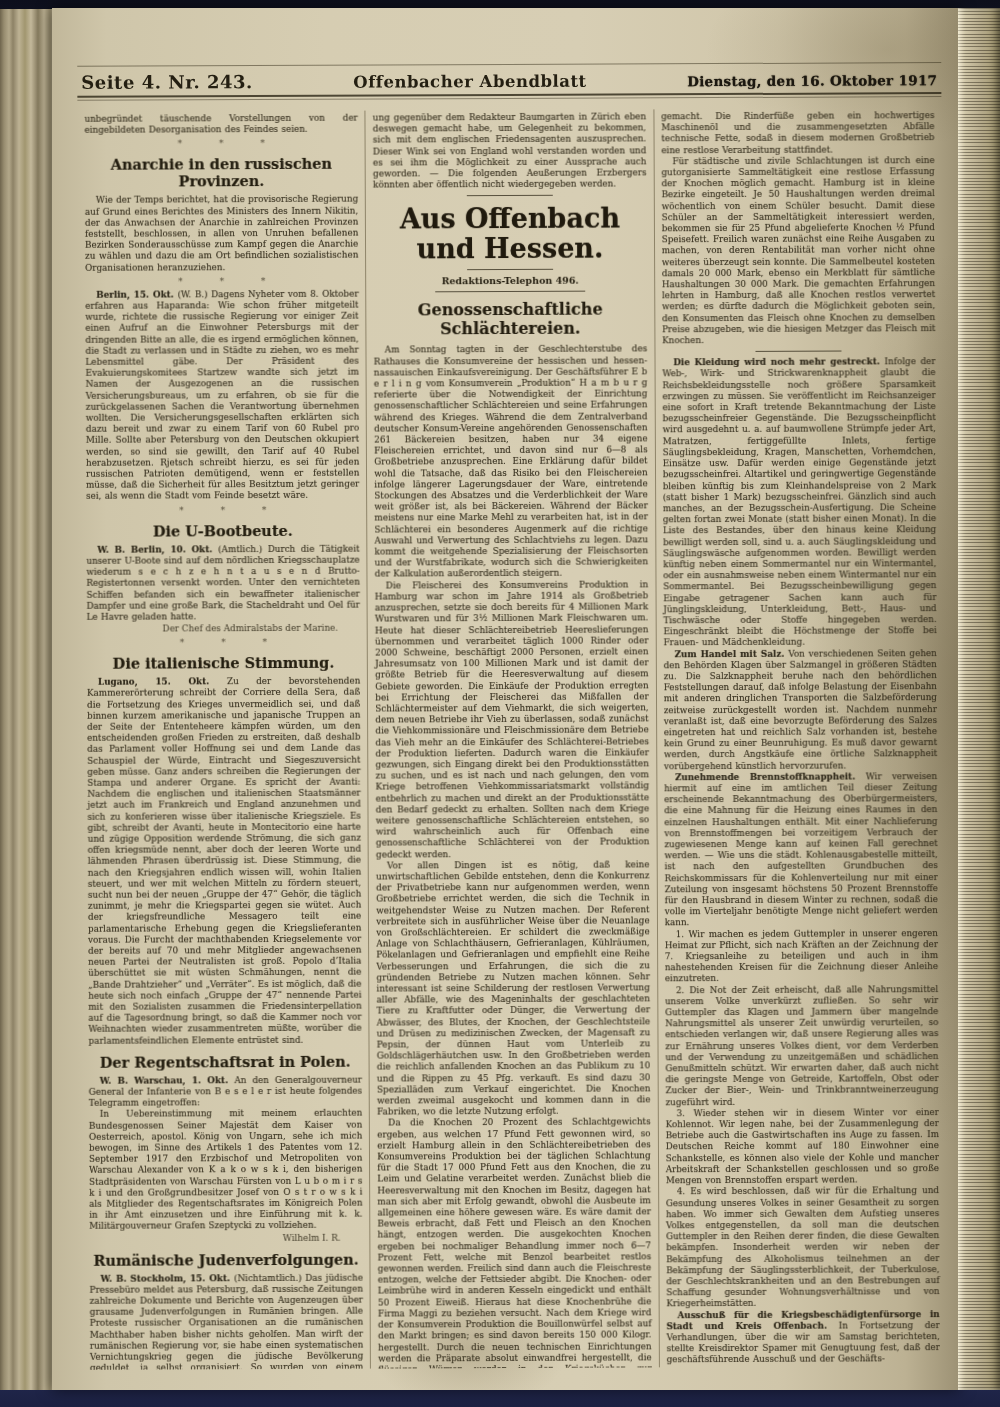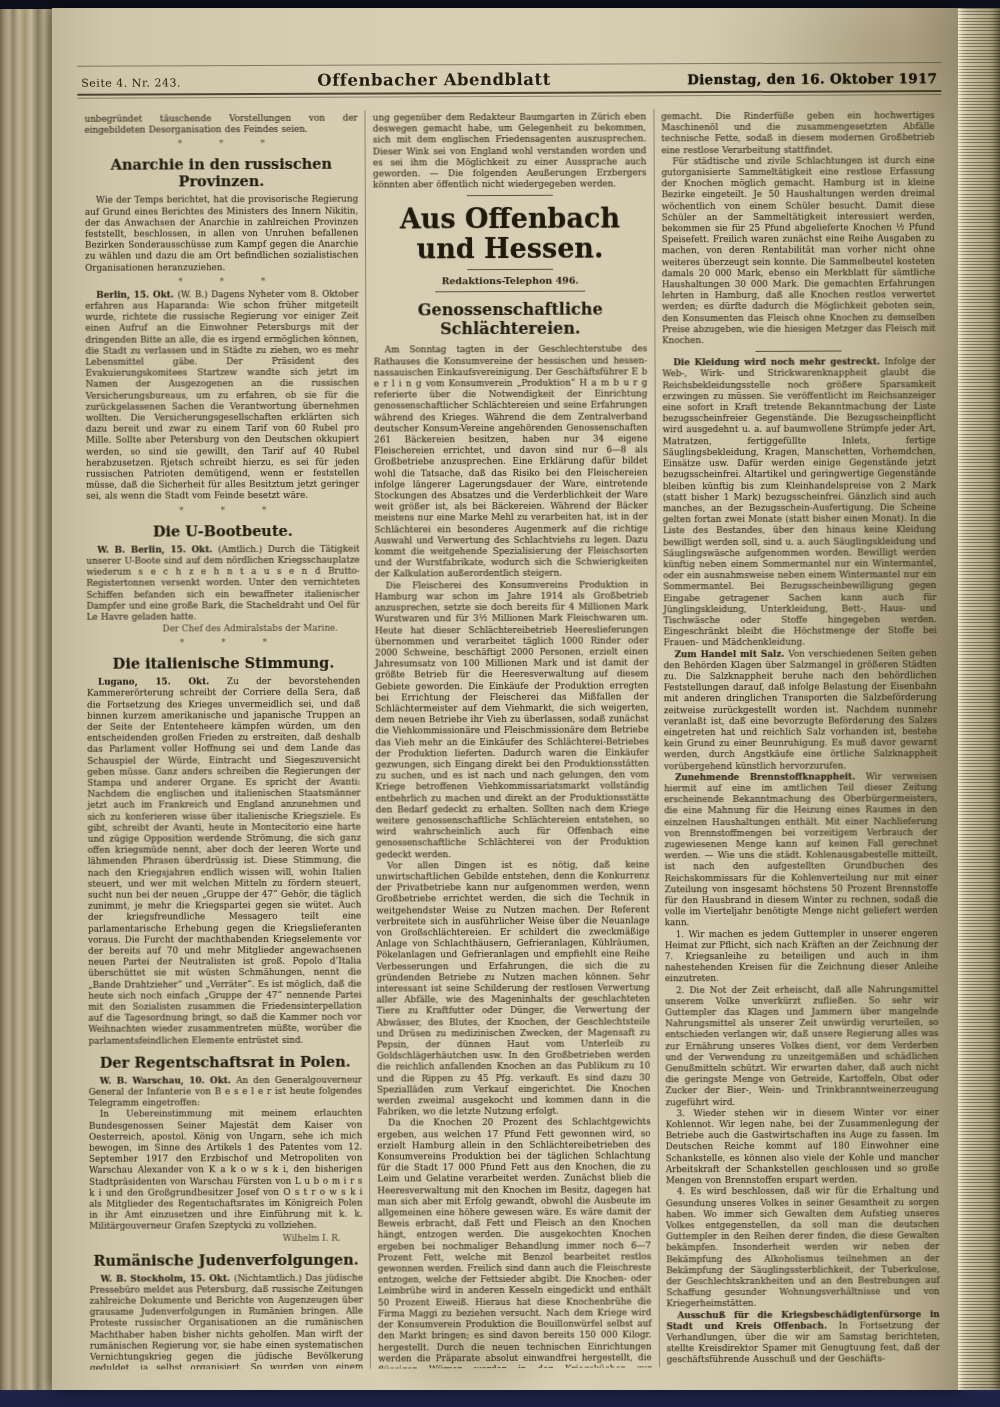--- a/index.html
+++ b/index.html
@@ -34,21 +34,21 @@
       repeating-linear-gradient(180deg, rgba(52,45,30,.5) 0 1px, rgba(52,45,30,0) 1px 3.2px),
       linear-gradient(90deg,#e3dabd 0%,#cfc5a6 18%,#b6ab8c 55%,#a2976d 100%);
     box-shadow:inset 4px 0 6px -2px rgba(255,250,228,.7), inset -6px 0 8px -3px rgba(0,0,0,.5);
   }
   
   .masthead{
     margin:56px 16px 0 28px;border-top:1px solid rgba(60,52,32,.55);
     display:flex;align-items:baseline;justify-content:space-between;
     padding:5px 4px 3px 4px;color:#241f12;
   }
-  .masthead .left{font-weight:normal;font-size:11px;letter-spacing:.5px;}
+  .masthead .left{font-weight:bold;font-size:18px;letter-spacing:.5px;}
   .masthead .title{font-weight:bold;font-size:16.5px;letter-spacing:.5px;}
   .masthead .date{font-weight:bold;font-size:13.5px;letter-spacing:.3px;color:#1c1810;text-shadow:0 0 1.2px #2a2416;}
   .mastrule{margin:0 16px 0 28px;border-top:2px solid rgba(44,38,22,.8);border-bottom:1px solid rgba(44,38,22,.45);height:2px;}
   
   .cols{
     position:absolute;left:28px;right:16px;top:102px;height:1258px;
     display:flex;overflow:hidden;filter:blur(.22px);
   }
   .col{flex:1 1 0;padding:2px 7px 0 7px;overflow:hidden;color:#3a3321;}
   .col + .col{border-left:1px solid rgba(84,73,46,.55);}
@@ -81,27 +81,27 @@
     <div class="cols">
       <div class="col">
           <div class="p noindent">unbegründet täuschende Vorstellungen von der eingebildeten Desorganisation des Feindes seien.</div>
           <div class="sep">* * *</div>
           <div class="h">Anarchie in den russischen Provinzen.</div>
           <div class="p">Wie der Temps berichtet, hat die provisorische Regierung auf Grund eines Berichtes des Ministers des Innern Nikitin, der das Anwachsen der Anarchie in zahlreichen Provinzen feststellt, beschlossen, in allen von Unruhen befallenen Bezirken Sonderausschüsse zum Kampf gegen die Anarchie zu wählen und dazu die am Ort befindlichen sozialistischen Organisationen heranzuziehen.</div>
           <div class="sep">* * *</div>
           <div class="p"><b class="lead">Berlin, 15. Okt. </b>(W. B.) Dagens Nyheter vom 8. Oktober erfahren aus Haparanda: Wie schon früher mitgeteilt wurde, richtete die russische Regierung vor einiger Zeit einen Aufruf an die Einwohner Petersburgs mit der dringenden Bitte an alle, die es irgend ermöglichen können, die Stadt zu verlassen und in Städte zu ziehen, wo es mehr Lebensmittel gäbe. Der Präsident des Evakuierungskomitees Startzew wandte sich jetzt im Namen der Ausgezogenen an die russischen Versicherungsbureaus, um zu erfahren, ob sie für die zurückgelassenen Sachen die Verantwortung übernehmen wollten. Die Versicherungsgesellschaften erklärten sich dazu bereit und zwar zu einem Tarif von 60 Rubel pro Mille. Sollte aber Petersburg von den Deutschen okkupiert werden, so sind sie gewillt, den Tarif auf 40 Rubel herabzusetzen. Rjetsch schreibt hierzu, es sei für jeden russischen Patrioten demütigend, wenn er feststellen müsse, daß die Sicherheit für alles Besitztum jetzt geringer sei, als wenn die Stadt vom Feinde besetzt wäre.</div>
           <div class="sep">* * *</div>
           <div class="h">Die U-Bootbeute.</div>
-          <div class="p"><b class="lead">W. B. Berlin, 15. Okt. </b>(Amtlich.) Durch die Tätigkeit unserer U-Boote sind auf dem nördlichen Kriegsschauplatze wiederum s e c h z e h n t a u s e n d Brutto-Registertonnen versenkt worden. Unter den vernichteten Schiffen befanden sich ein bewaffneter italienischer Dampfer und eine große Bark, die Stacheldraht und Oel für Le Havre geladen hatte.</div>
+          <div class="p"><b class="lead">W. B. Berlin, 10. Okt. </b>(Amtlich.) Durch die Tätigkeit unserer U-Boote sind auf dem nördlichen Kriegsschauplatze wiederum s e c h z e h n t a u s e n d Brutto-Registertonnen versenkt worden. Unter den vernichteten Schiffen befanden sich ein bewaffneter italienischer Dampfer und eine große Bark, die Stacheldraht und Oel für Le Havre geladen hatte.</div>
           <div class="sig">Der Chef des Admiralstabs der Marine.</div>
           <div class="sep">* * *</div>
           <div class="h">Die italienische Stimmung.</div>
           <div class="p"><b class="lead">Lugano, 15. Okt. </b>Zu der bevorstehenden Kammererörterung schreibt der Corriere della Sera, daß die Fortsetzung des Krieges unvermeidlich sei, und daß binnen kurzem amerikanische und japanische Truppen an der Seite der Ententeheere kämpfen würden, um den entscheidenden großen Frieden zu erstreiten, daß deshalb das Parlament voller Hoffnung sei und dem Lande das Schauspiel der Würde, Eintracht und Siegeszuversicht geben müsse. Ganz anders schreiben die Regierungen der Stampa und anderer Organe. Es spricht der Avanti: Nachdem die englischen und italienischen Staatsmänner jetzt auch im Frankreich und England anzunehmen und sich zu konferieren wisse über italienische Kriegsziele. Es gibt, schreibt der Avanti, heute in Montecitorio eine harte und zügige Opposition werdende Strömung, die sich ganz offen kriegsmüde nennt, aber doch der leeren Worte und lähmenden Phrasen überdrüssig ist. Diese Stimmung, die nach den Kriegsjahren endlich wissen will, wohin Italien steuert, und wer mit welchen Mitteln zu fördern steuert, sucht nun bei der neuen „Gruppe der 47“ Gehör, die täglich zunimmt, je mehr die Kriegspartei gegen sie wütet. Auch der kriegsfreundliche Messagero teilt eine parlamentarische Erhebung gegen die Kriegslieferanten voraus. Die Furcht der machthabenden Kriegselemente vor der bereits auf 70 und mehr Mitglieder angewachsenen neuen Partei der Neutralisten ist groß. Popolo d’Italia überschüttet sie mit wüsten Schmähungen, nennt die „Bande Drahtzieher“ und „Verräter“. Es ist möglich, daß die heute sich noch einfach „Gruppe der 47“ nennende Partei mit den Sozialisten zusammen die Friedensinterpellation auf die Tagesordnung bringt, so daß die Kammer noch vor Weihnachten wieder zusammentreten müßte, worüber die parlamentsfeindlichen Elemente entrüstet sind.</div>
           <div class="h">Der Regentschaftsrat in Polen.</div>
-          <div class="p"><b class="lead">W. B. Warschau, 10. Okt. </b>An den Generalgouverneur General der Infanterie von B e s e l e r ist heute folgendes Telegramm eingetroffen:</div>
+          <div class="p"><b class="lead">W. B. Warschau, 1. Okt. </b>An den Generalgouverneur General der Infanterie von B e s e l e r ist heute folgendes Telegramm eingetroffen:</div>
           <div class="p">In Uebereinstimmung mit meinem erlauchten Bundesgenossen Seiner Majestät dem Kaiser von Oesterreich, apostol. König von Ungarn, sehe ich mich bewogen, im Sinne des Artikels 1 des Patentes vom 12. September 1917 den Erzbischof und Metropoliten von Warschau Alexander von K a k o w s k i, den bisherigen Stadtpräsidenten von Warschau Fürsten von L u b o m i r s k i und den Großgrundbesitzer Josef von O s t r o w s k i als Mitglieder des Regentschaftsrates im Königreich Polen in ihr Amt einzusetzen und ihre Einführung mit k. k. Militärgouverneur Grafen Szeptycki zu vollziehen.</div>
           <div class="sig">Wilhelm I. R.</div>
           <div class="h">Rumänische Judenverfolgungen.</div>
           <div class="p"><b class="lead">W. B. Stockholm, 15. Okt. </b>(Nichtamtlich.) Das jüdische Pressebüro meldet aus Petersburg, daß russische Zeitungen zahlreiche Dokumente und Berichte von Augenzeugen über grausame Judenverfolgungen in Rumänien bringen. Alle Proteste russischer Organisationen an die rumänischen Machthaber haben bisher nichts geholfen. Man wirft der rumänischen Regierung vor, sie habe einen systematischen Vernichtungskrieg gegen die jüdische Bevölkerung geduldet, ja selbst organisiert. So wurden von einem Feldgericht in Baku allein 34 jüdische Soldaten, darunter sieben aktive jüdische Sozialdemokraten gehängt. — In mehreren Orten sei es zu regelrechten Judenpogromen gekommen. Außerdem habe man die Aufnahme vermögensloser jüdischer Soldaten in öffentliche Schulen und den Verkauf von Nahrungsmitteln an die jüdische Bevölkerung verhindert. Der Gebrauch der jüdischen Sprache sei überall streng verboten worden. Aus Schluß teilt das jüdische Pressebüro den Wortlaut eines Protestes gegen die Pogrome mit, den eine Versammlung von Offizieren und Soldaten des militärisch-revolutionären Verbandes in Kiew angenommen hat.</div>
         </div>
       <div class="col">
           <div class="p noindent">ung gegenüber dem Redakteur Baumgarten in Zürich eben deswegen gemacht habe, um Gelegenheit zu bekommen, sich mit dem englischen Friedensagenten auszusprechen. Dieser Wink sei von England wohl verstanden worden und es sei ihm die Möglichkeit zu einer Aussprache auch geworden. — Die folgenden Aeußerungen Erzbergers könnten aber öffentlich nicht wiedergegeben werden.</div>
           <div class="rule"></div>
           <div class="section">Aus Offenbach und Hessen.</div>
           <div class="rule"></div>

